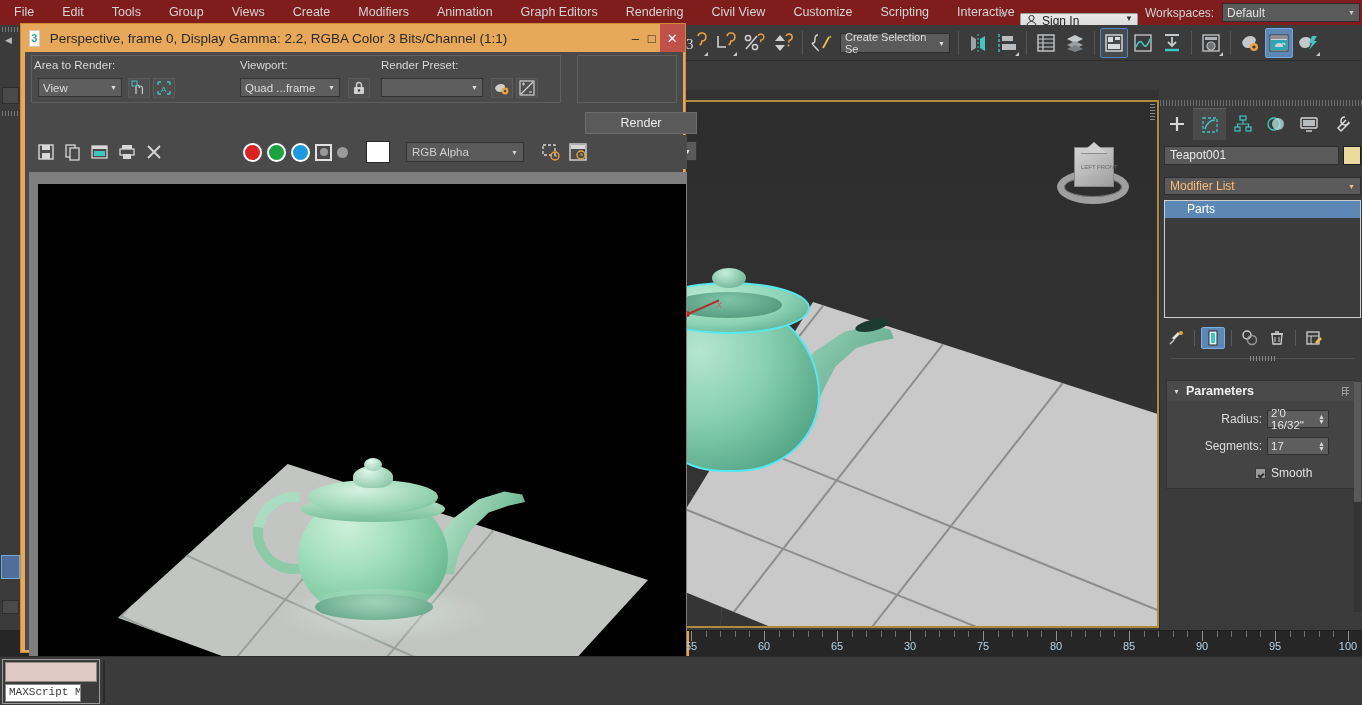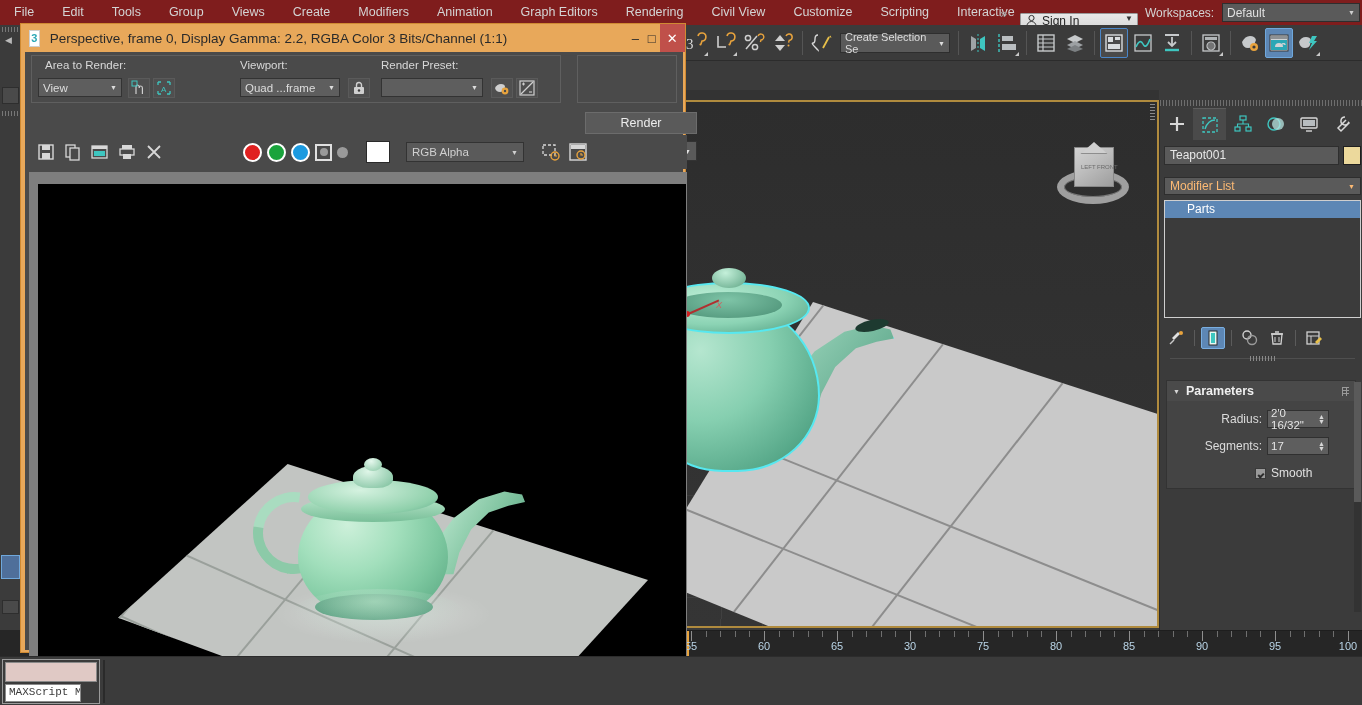--- a/index.html
+++ b/index.html
@@ -652,21 +652,21 @@
       <span class="rfw-caption">Perspective, frame 0, Display Gamma: 2.2, RGBA Color 3 Bits/Channel (1:1)</span>
       <span class="wbtn">–</span>
       <span class="wbtn">□</span>
       <span class="wbtn close">✕</span>
     </div>
 
     <div class="rfw-body">
       <div class="rf-panelwrap">
 
         <div class="rf-box" style="left:6px;top:3px;width:530px">
-          <span class="rf-lab" style="position:absolute;left:13px;top:3px">Area to Render:</span>
+          <span class="rf-lab" style="position:absolute;left:2px;top:3px">Area to Render:</span>
           <span class="rf-combo" style="position:absolute;left:6px;top:22px;width:84px">
             <span>View</span>
             <span class="tri">▼</span>
           </span>
           <span class="rf-ibtn" style="position:absolute;left:96px;top:22px">
             <svg width="16" height="16" viewBox="0 0 16 16">
                 <path d="M5 14 V7 q0 -2 1.6 -2 t1.6 2 v1 q0 -2 1.6 -2 t1.6 2 v6" fill="none" stroke="#cfcfcf" stroke-width="1.2"></path>
                 <rect x="1" y="1" width="5" height="5" fill="none" stroke="#3ec6c0" stroke-width="1"></rect>
               </svg>
           </span>

